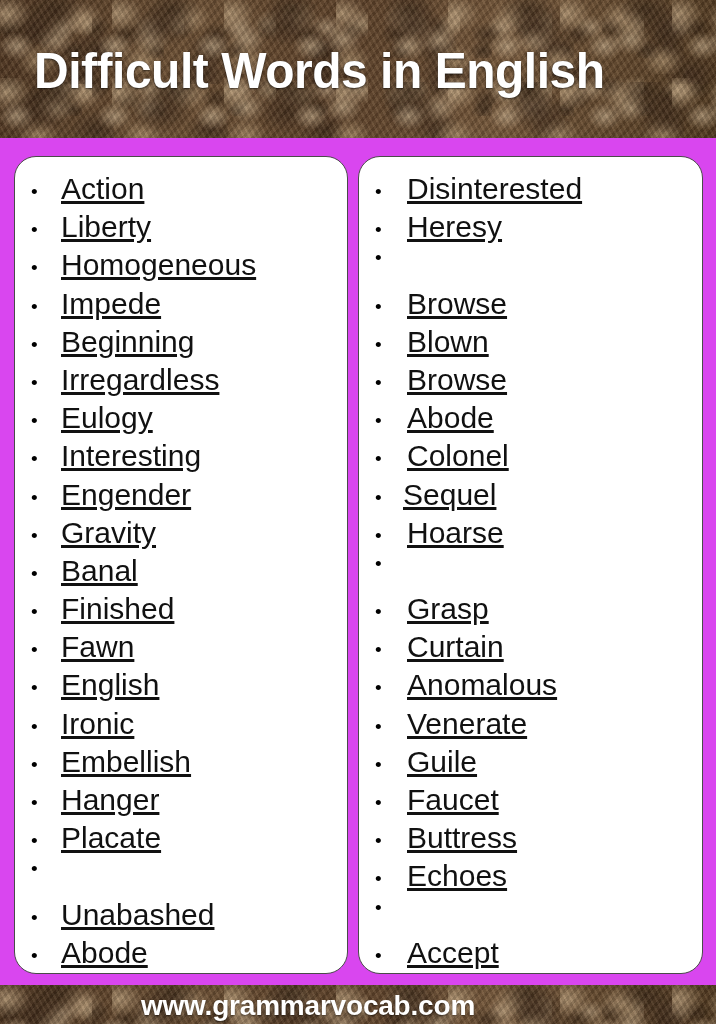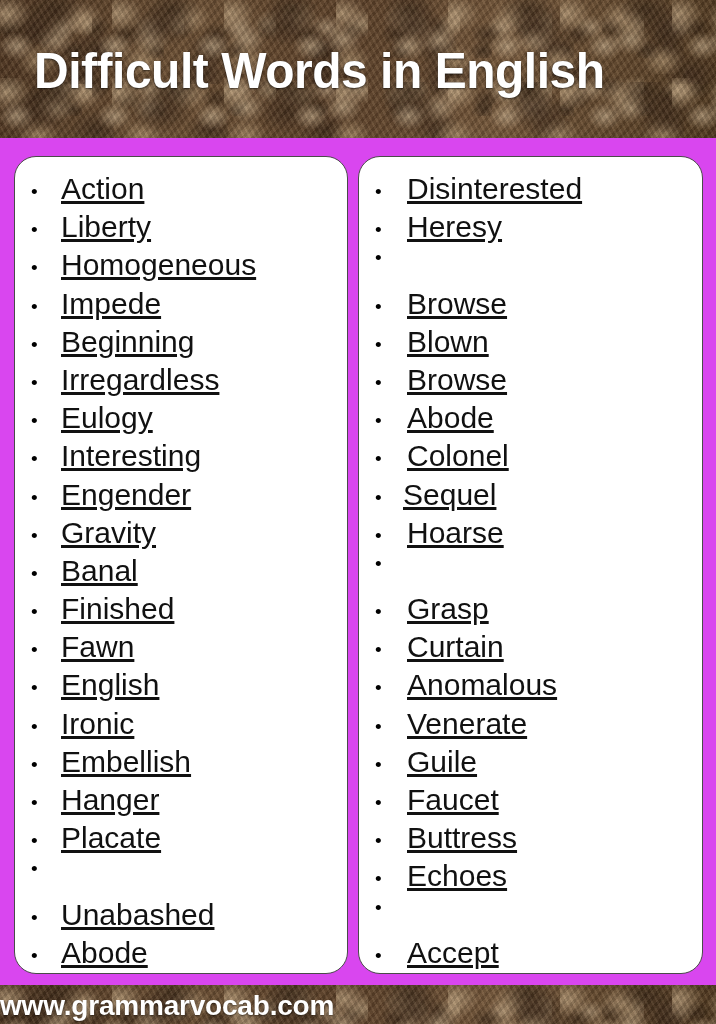--- a/index.html
+++ b/index.html
@@ -81,21 +81,21 @@
       0 0 1px rgba(0,0,0,.4);
   }
 
   
   #footer-url {
     position:absolute;
     left:0;
     top:991px;
     width:616px;
     z-index:3;
-    text-align:left;
+    text-align:center;
     font-size:28px;
     line-height:30px;
     font-weight:bold;
     color:#ffffff;
     letter-spacing:-0.2px;
     white-space:nowrap;
     text-shadow:0 1px 2px rgba(0,0,0,.5);
   }
 
   

